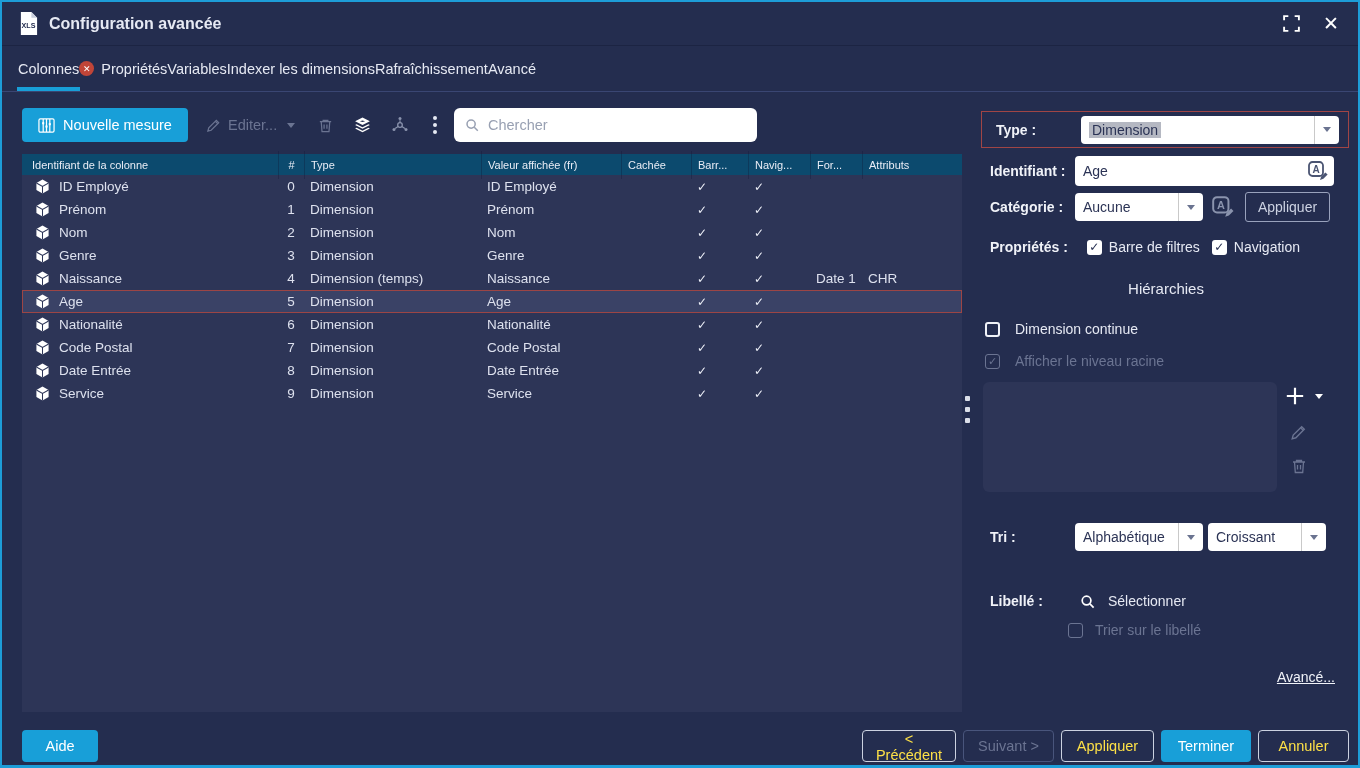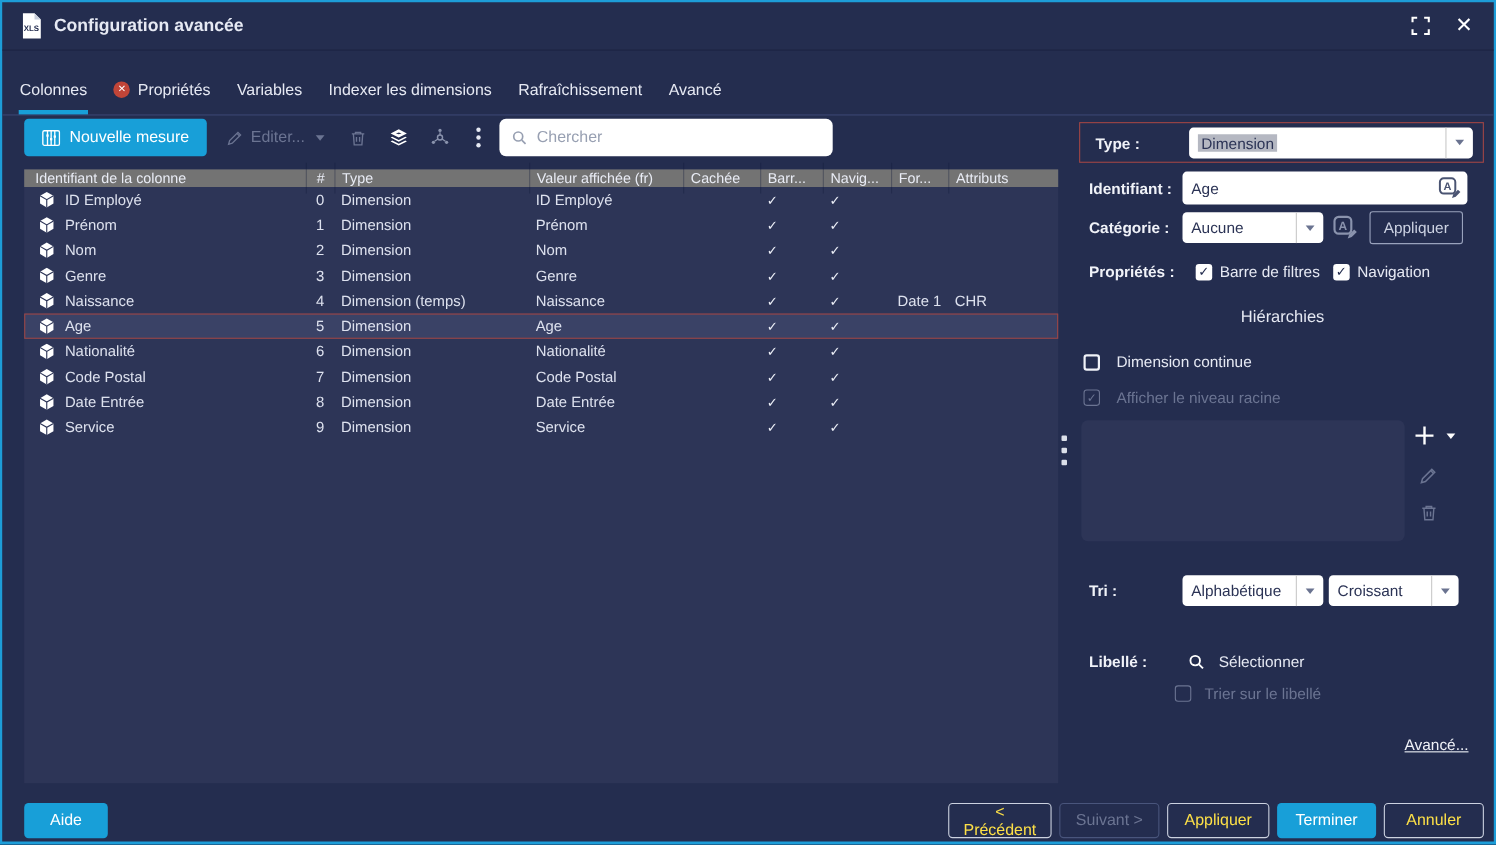--- a/index.html
+++ b/index.html
@@ -11,22 +11,22 @@
 
   
   .titlebar{position:absolute;top:0;left:0;right:0;height:44px;display:flex;align-items:center;
             padding:0 16px;gap:10px;border-bottom:1px solid #1c2443}
   .title{font-size:16px;font-weight:bold}
   .title-right{margin-left:auto;display:flex;align-items:center;gap:18px}
   .winbtn{cursor:pointer;display:flex;align-items:center;justify-content:center;width:22px;height:22px}
   .close-x{font-size:19px;line-height:1;color:#fff}
 
   
-  .tabbar{position:absolute;top:57px;left:0;right:0;height:46px;display:flex;align-items:center;
-          gap:24px;padding:0 16px;border-bottom:1px solid #3a4673}
+  .tabbar{position:absolute;top:44px;left:0;right:0;height:46px;display:flex;align-items:center;
+          padding:0 16px;border-bottom:1px solid #3a4673}
   .tab{position:relative;height:46px;display:flex;align-items:center;gap:7px;font-size:14.5px;cursor:pointer}
   .tab.active::after{content:"";position:absolute;left:-1px;right:-1px;bottom:1px;height:4px;background:#189fd8}
   .err-badge{width:15px;height:15px;border-radius:50%;background:#c14538;color:#fff;font-size:9px;
              display:flex;align-items:center;justify-content:center;font-weight:bold}
 
   
   .toolbar{position:absolute;left:0;top:96px;height:50px;width:965px}
   .btn-new{position:absolute;left:20px;top:10px;width:166px;height:34px;background:#189fd8;color:#fff;
            border:none;border-radius:4px;font:14.5px "Liberation Sans",sans-serif;display:flex;
            align-items:center;justify-content:center;gap:8px;cursor:pointer}
@@ -36,21 +36,21 @@
   .kebab{display:flex;flex-direction:column;gap:3px;padding:0 3px;cursor:pointer}
   .kebab i{width:4px;height:4px;border-radius:50%;background:#e6e9f3}
   .search-wrap{position:absolute;left:452px;top:10px;width:303px;height:34px;background:#fff;border-radius:6px;
                display:flex;align-items:center;padding:0 10px;gap:8px}
   .search-wrap input{border:none;outline:none;flex:1;font:14.5px "Liberation Sans",sans-serif;color:#2b3355}
   .search-wrap input::placeholder{color:#98a0b2}
 
   
   .tablewrap{position:absolute;left:20px;top:152px;width:940px;height:558px;background:#2d3557}
   .grid-cols{display:grid;grid-template-columns:256px 26px 177px 140px 70px 57px 62px 52px 1fr}
-  .thead{height:16px;background:#737373;align-items:center;font-size:13px;color:#e9ecf5}
+  .thead{height:21px;background:#0c4a6e;align-items:center;font-size:11px;color:#e9ecf5}
   .thead .th{padding:0 6px;white-space:nowrap;overflow:hidden;border-left:1px solid rgba(18,26,56,.35);line-height:28px}
   .thead .th:first-child{border-left:none;padding-left:10px}
   .th.c-num,.cell.c-num{text-align:center;padding:0 2px}
   .trow{height:23px;align-items:center;font-size:13.5px;color:#dde1ee;cursor:pointer}
   .trow .cell{padding:0 6px;white-space:nowrap;overflow:hidden}
   .cell.c-name{display:flex;align-items:center;gap:9px;padding-left:13px}
   .cell.c-check{font-size:12px;color:#eceff7}
   .trow.selected{background:#3a4266;outline:1px solid #9c4545;outline-offset:-1px}
   .cube{display:flex;align-items:center}
 

